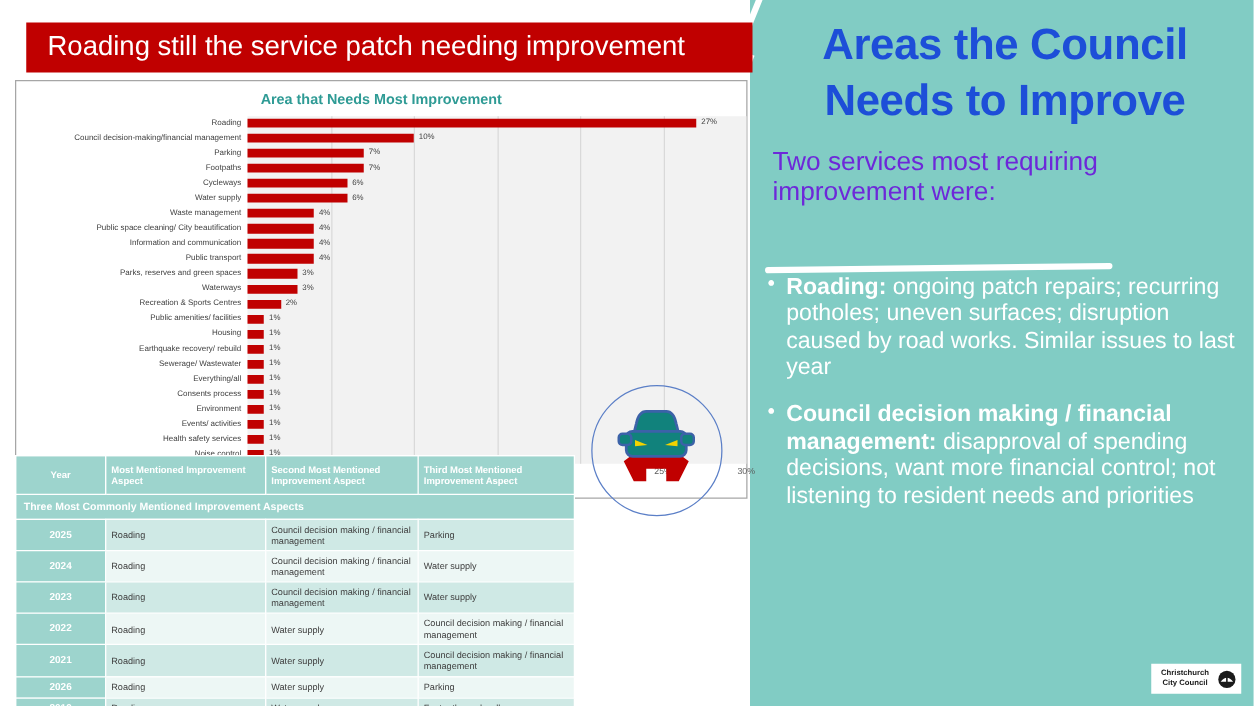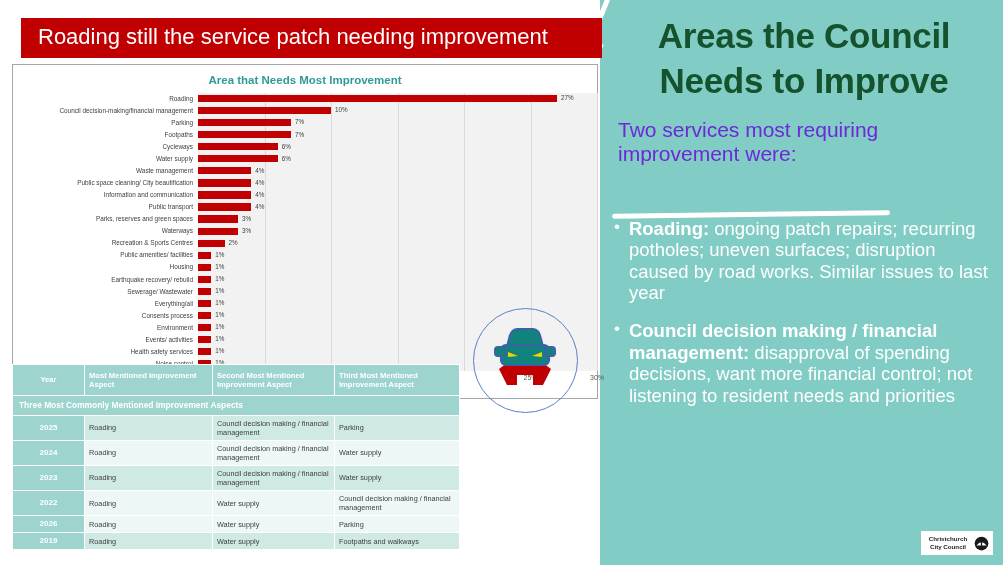--- a/index.html
+++ b/index.html
@@ -14,21 +14,21 @@
 
   
   .right-panel{
     position:absolute;left:600px;top:0;width:403px;height:565px;
     background:#81CCC4;
     overflow:hidden;
   }
   .right-title{
     position:absolute;left:18px;top:14px;width:372px;
     text-align:center;
-    color:#14532d;
+    color:#1d4ed8;
     font-weight:bold;
     font-size:35px;
     line-height:1.28;
     letter-spacing:-0.3px;
   }
   .right-sub{
     position:absolute;left:18px;top:118px;width:378px;
     color:#6d28d9;font-size:21px;line-height:1.14;
   }
   .bullets{
@@ -440,20 +440,26 @@
             <td>Roading</td>
             <td>Council decision making / financial management</td>
             <td>Water supply</td>
           </tr>
           <tr class="even">
             <td class="yr">2022</td>
             <td>Roading</td>
             <td>Water supply</td>
             <td>Council decision making / financial management</td>
           </tr>
+          <tr class="odd">
+            <td class="yr">2021</td>
+            <td>Roading</td>
+            <td>Water supply</td>
+            <td>Council decision making / financial management</td>
+          </tr>
           <tr class="even">
             <td class="yr">2026</td>
             <td>Roading</td>
             <td>Water supply</td>
             <td>Parking</td>
           </tr>
           <tr class="odd">
             <td class="yr">2019</td>
             <td>Roading</td>
             <td>Water supply</td>

